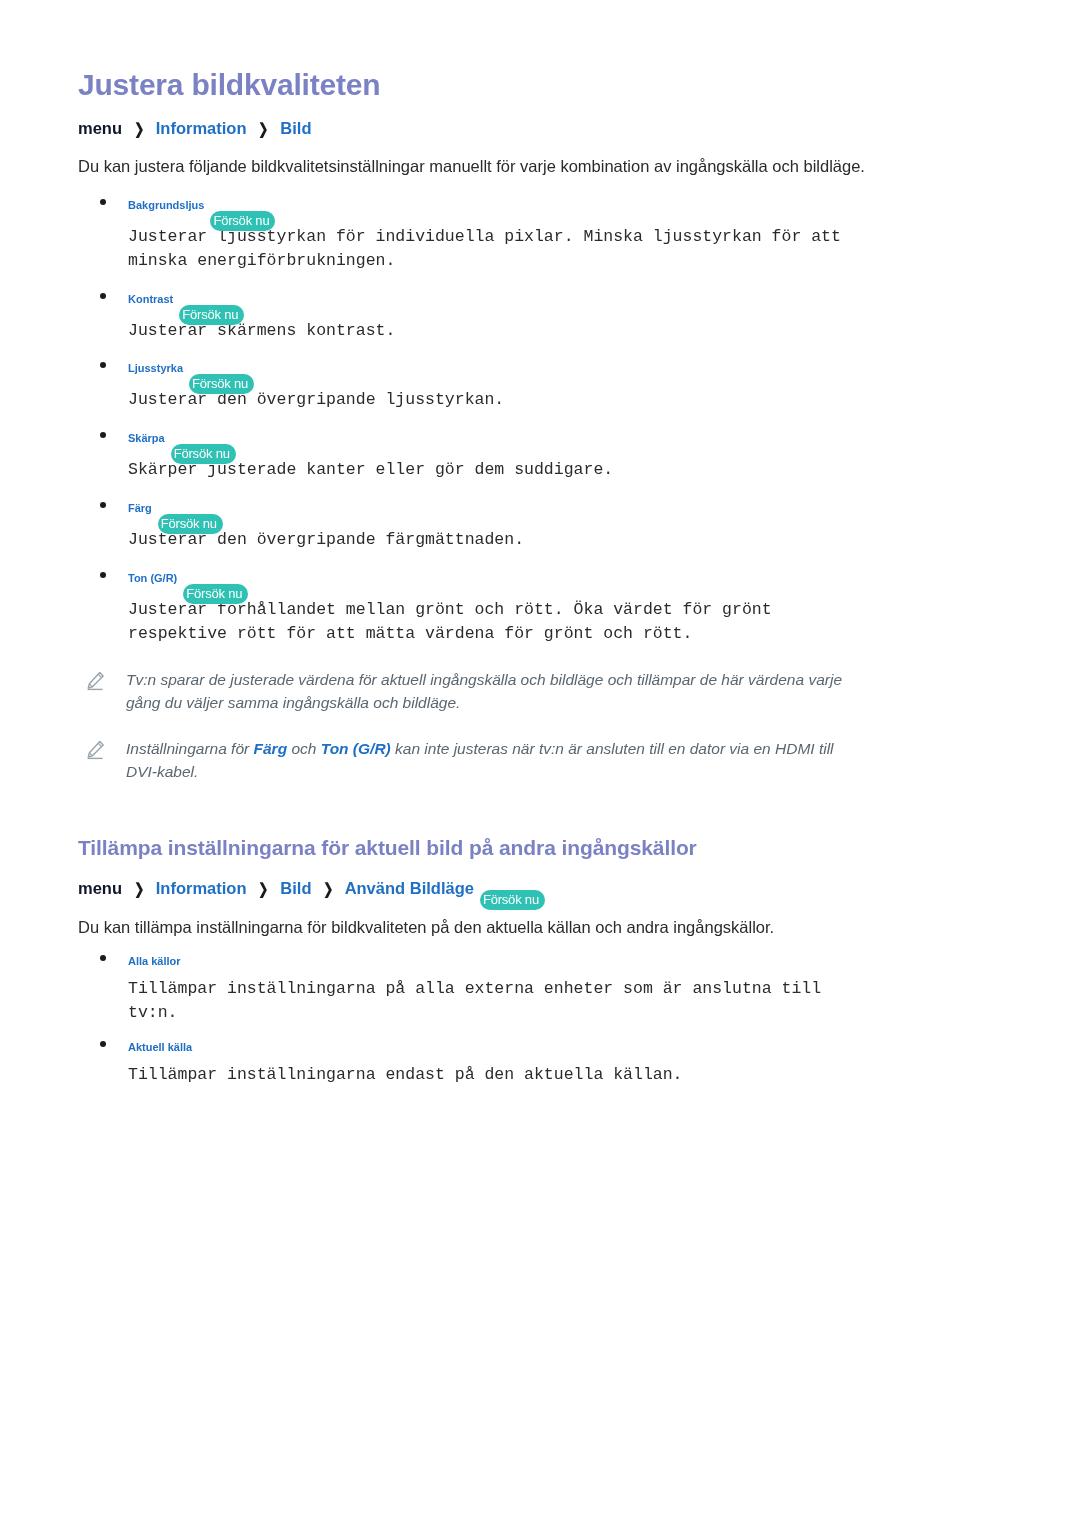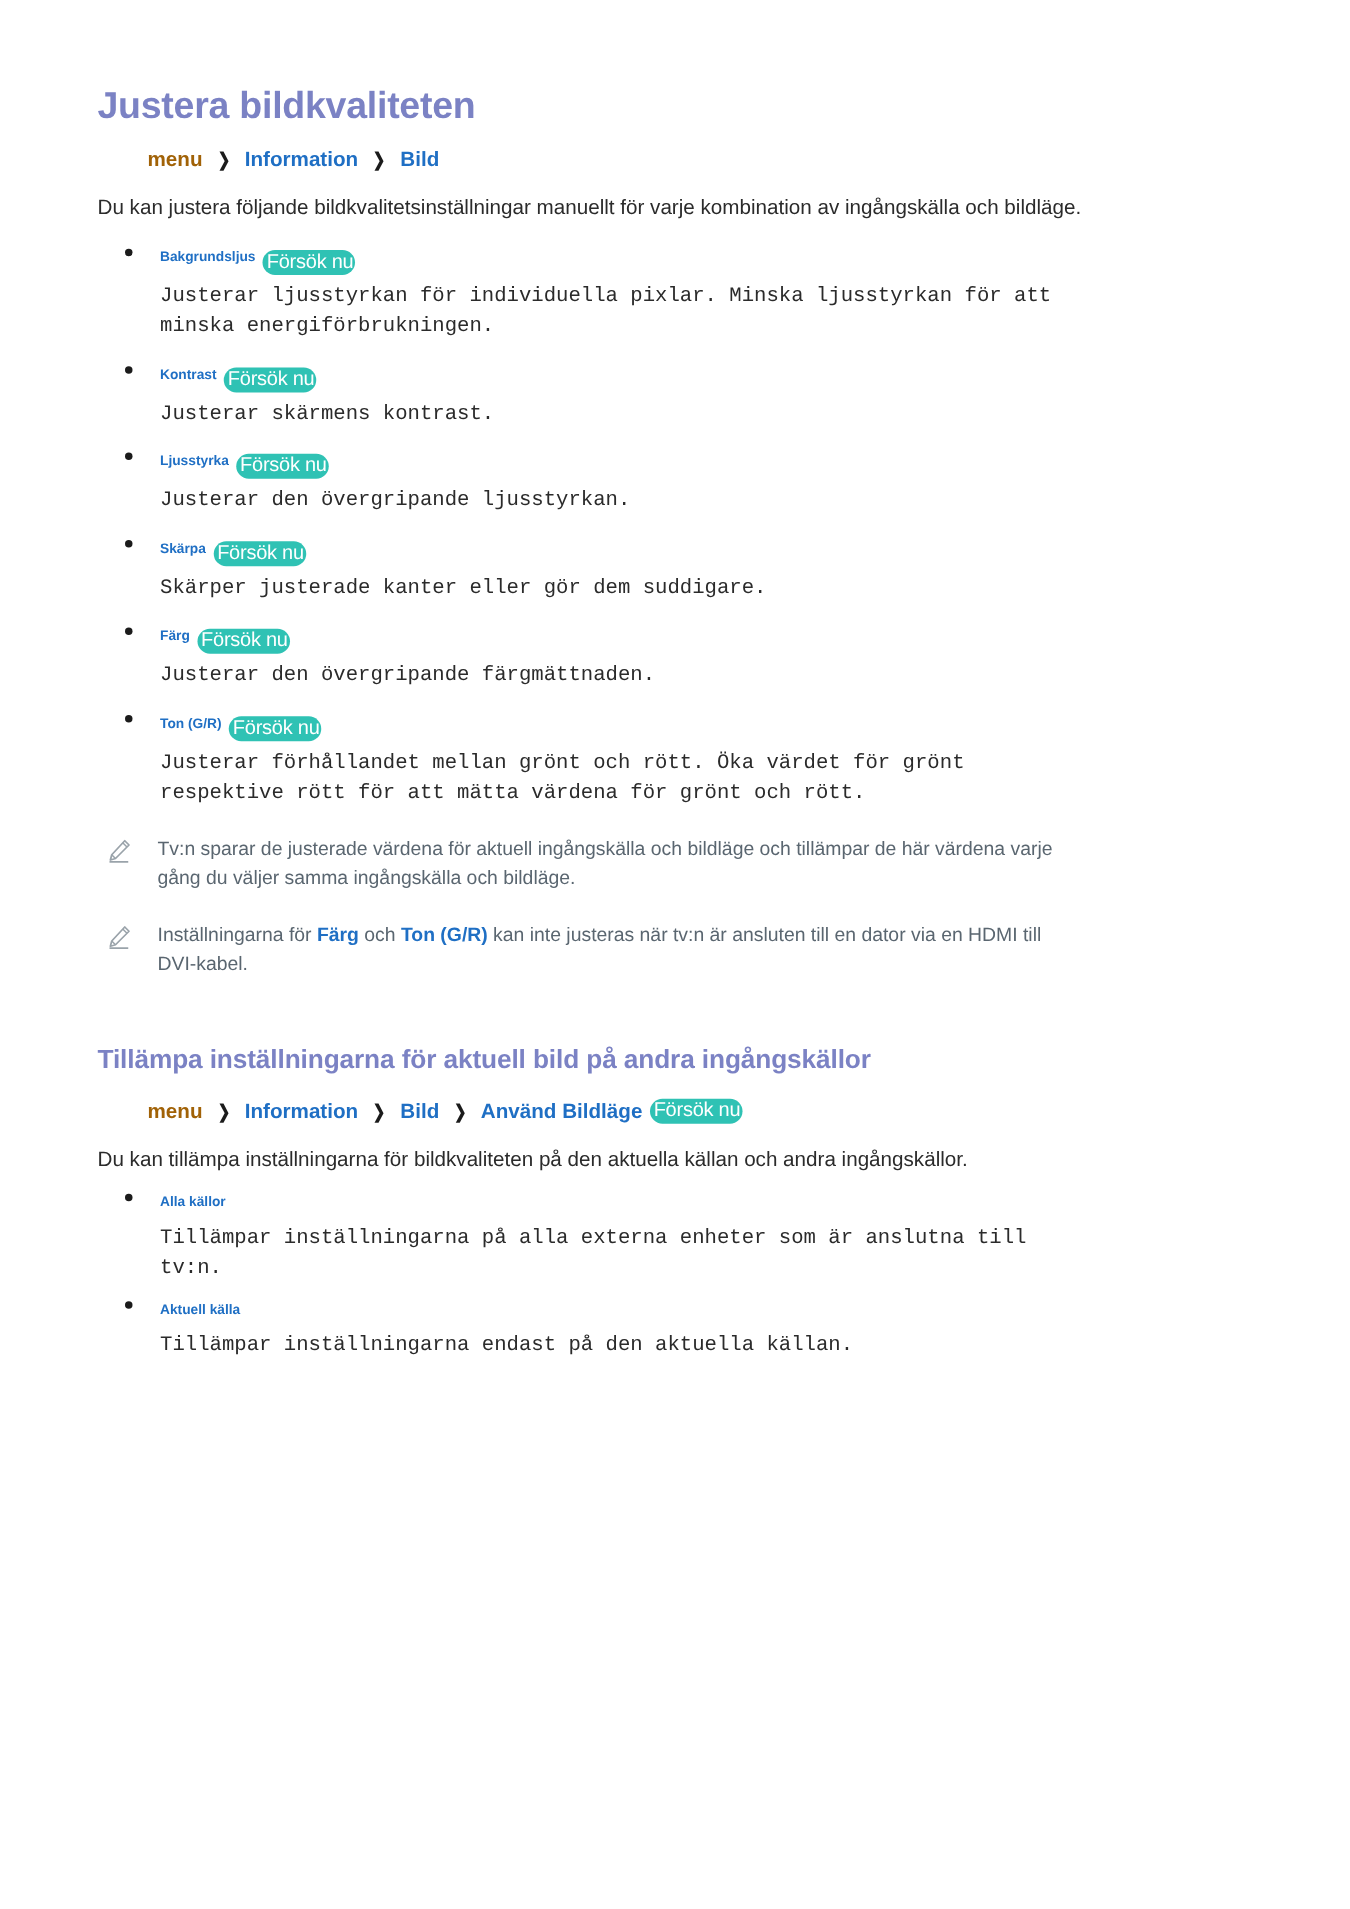--- a/index.html
+++ b/index.html
@@ -45,21 +45,21 @@
   }
 
   
   .breadcrumb {
     font-size: 16.5px;
     font-weight: bold;
     line-height: 1.35;
     margin: 0 0 16px 0;
     white-space: nowrap;
   }
-  .crumb-menu  { color: #a16207; margin-left: 40px; }
+  .crumb-menu  { color: #0f172a; }
   .crumb-blue  { color: #1f6fc4; }
   .crumb-sep {
     display: inline-block;
     color: #1b1b1b;
     font-weight: bold;
     font-size: 15px;
     margin: 0 6px;
     transform: scaleX(0.8);
   }
 
@@ -95,29 +95,29 @@
     font-weight: bold;
     color: #1f6fc4;
     white-space: nowrap;
   }
 
   
   .try-badge {
     display: inline-block;
     background: #2fc2b4;
     color: #ffffff;
-    font-size: 16px;
+    font-size: 13px;
     font-weight: normal;
     line-height: 20px;
     height: 20px;
     border-radius: 10px;
     padding: 0 6px;
     margin-left: 6px;
     position: relative;
-    top: 5px;
+    top: 16px;
     letter-spacing: -0.2px;
     overflow: hidden;
     max-width: 74px;
     box-sizing: border-box;
     white-space: nowrap;
     vertical-align: baseline;
   }
   .try-badge > span {
     display: inline-block;
     margin-left: -3px;
@@ -146,20 +146,21 @@
     height: 22px;
     margin-right: 20px;
     position: relative;
     top: 2px;
   }
   .note-text {
     font-size: 15.5px;
     line-height: 1.5;
     color: #5a6670;
     max-width: 880px;
+    font-style: italic;
   }
   .note-text .hl {
     color: #1f6fc4;
     font-weight: bold;
   }
 
   .spacer-lg { height: 52px; }
 </style>
 </head>
 <body>

